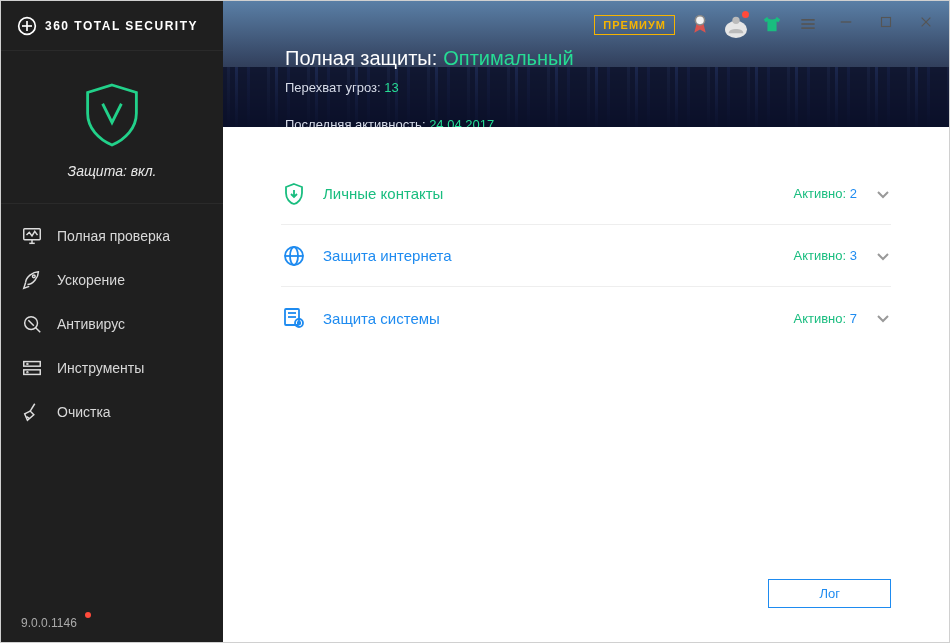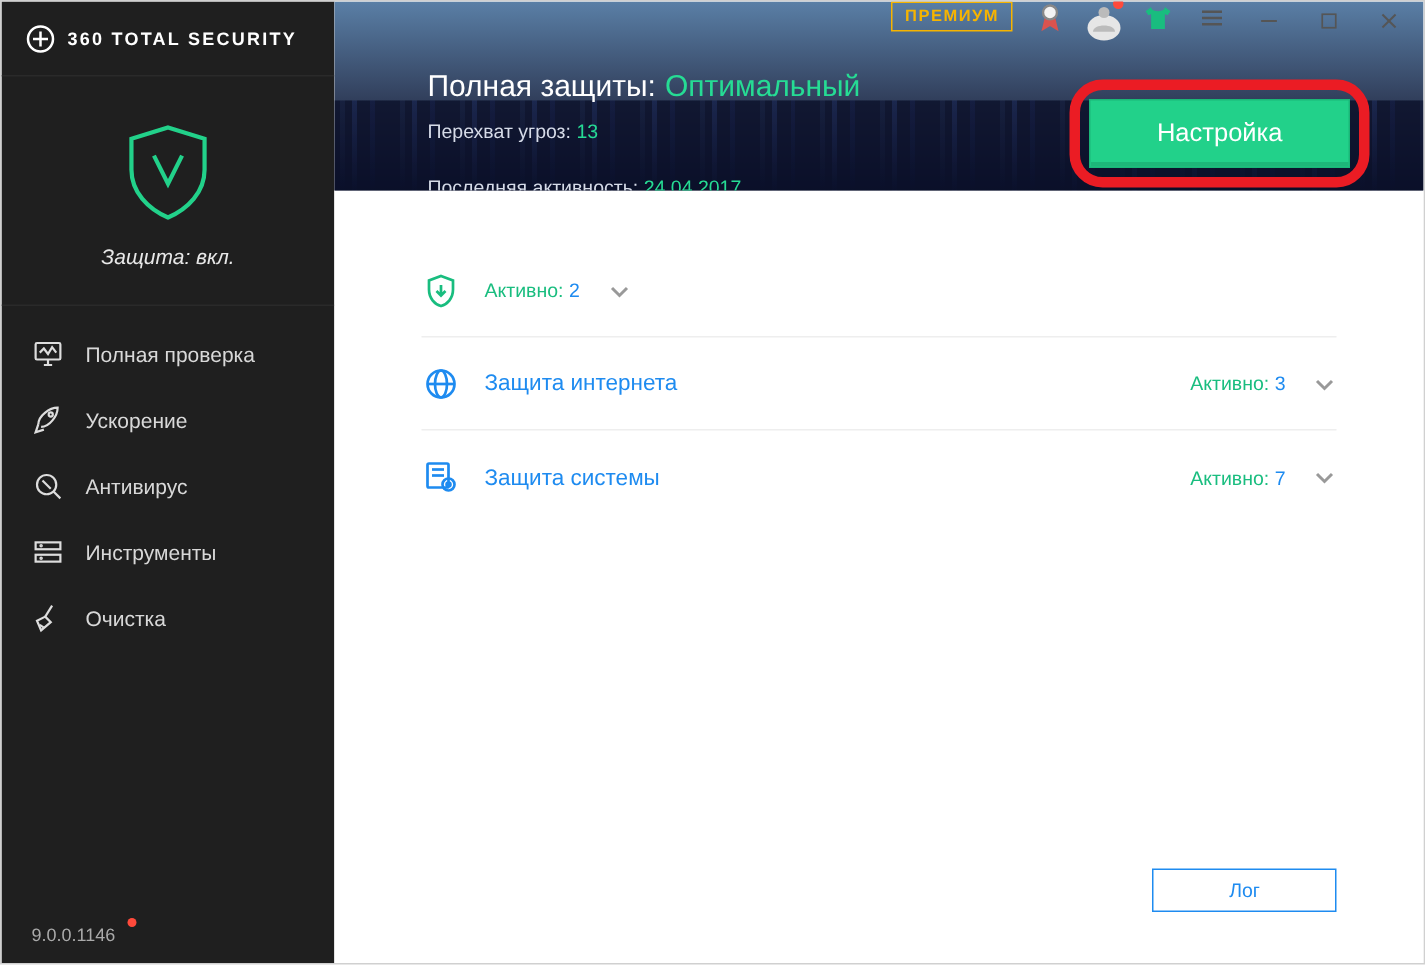--- a/index.html
+++ b/index.html
@@ -88,23 +88,23 @@
   .content {
     flex:1;
     display:flex;
     flex-direction:column;
     background:#fcfcfc;
   }
   
   .topbar {
     height:50px;
     display:flex;
-    align-items:flex-start;
+    align-items:flex-end;
     justify-content:flex-end;
-    padding: 0 10px;
+    padding: 16px 10px;
     gap:14px;
     position: relative;
     z-index: 3;
   }
   .premium {
     border:1.5px solid #f6b400;
     color: #f6b400;
     font-size:11px;
     font-weight:bold;
     letter-spacing: 1px;
@@ -390,35 +390,33 @@
             <span>
               <span>Перехват угроз:</span>
               <span class="val">13</span>
             </span>
             <span>
               <span>Последняя активность:</span>
               <span class="val">24.04.2017</span>
             </span>
           </div>
         </div>
-        <div class="settings-wrap">
-          <button class="settings-btn">Настройка</button>
-        </div>
       </div>
     </div>
 
     <div class="main">
 
       <div class="sec-row first">
         <span class="sicon">
           <svg viewBox="0 0 24 24" width="24" height="24" fill="none" stroke="currentColor" stroke-width="1.8">
             <path d="M12 2 L20 5 V11 C20 17 16 21 12 22 C8 21 4 17 4 11 V5 Z"></path>
             <path d="M12 8 V14 M9 12 L12 15 L15 12"></path>
           </svg>
         </span>
+        <span class="slabel">Личные контакты</span>
         <span class="sstatus">
           <span>Активно:</span>
           <span class="scount">2</span>
         </span>
         <span class="chev">
           <svg viewBox="0 0 16 16" width="16" height="16" fill="none" stroke="#999" stroke-width="2">
               <path d="M3 6 L8 11 L13 6"></path>
             </svg>
         </span>
       </div>

